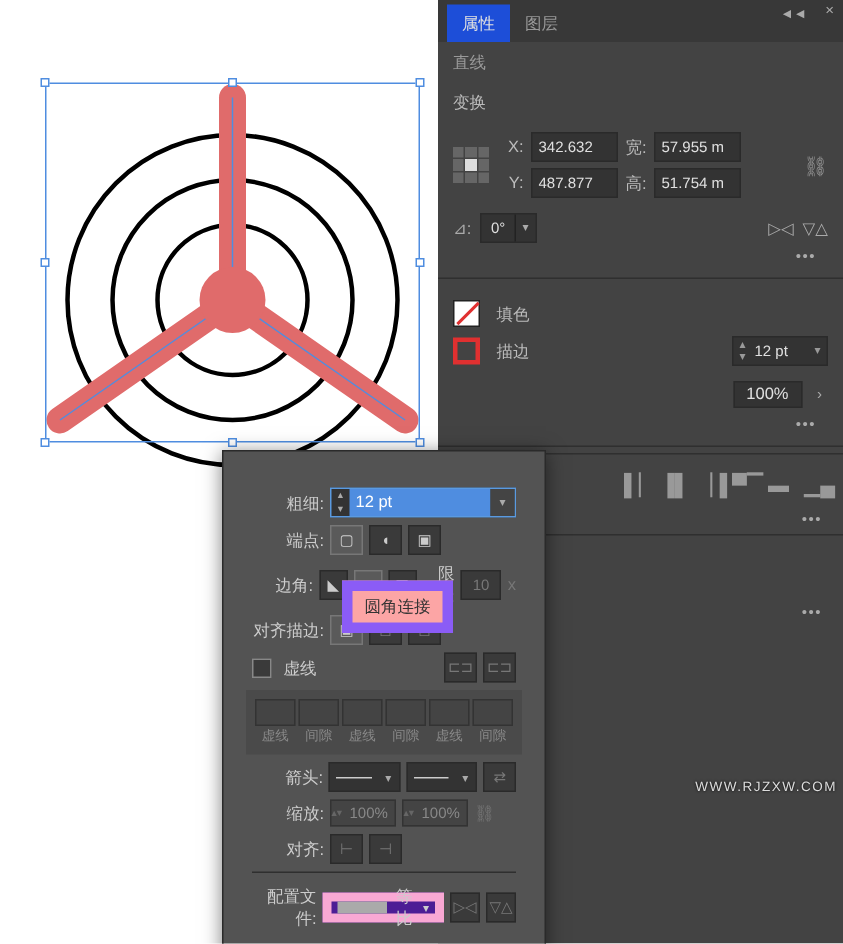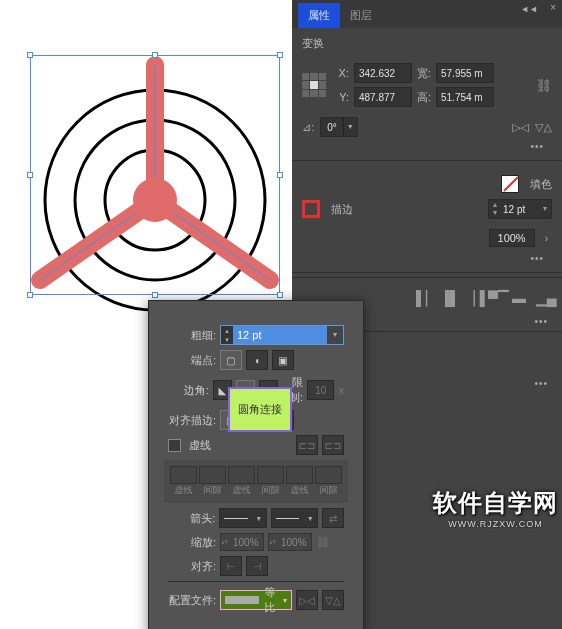--- a/index.html
+++ b/index.html
@@ -23,21 +23,21 @@
 .ref-point { width: 24px; height: 24px; display: grid; grid-template-columns: repeat(3,1fr); grid-template-rows: repeat(3,1fr); gap: 1px; margin-right: 4px; }
 .ref-dot { background: #666; }
 .ref-dot.active { background: #ddd; }
 .link-icon { color: #999; font-size: 13px; margin-left: 4px; }
 .angle-row { display: flex; align-items: center; gap: 6px; padding: 2px 0; }
 .angle-input { background: #333; border: 1px solid #2a2a2a; height: 20px; display: flex; align-items: center; }
 .angle-input span { padding: 0 6px; color: #e0e0e0; font-size: 10px; }
 .angle-input .dd { width: 14px; text-align: center; color: #aaa; border-left: 1px solid #222; height: 100%; line-height: 18px; font-size: 8px; }
 .flip-icons { margin-left: auto; color: #aaa; display: flex; gap: 6px; font-size: 11px; }
 .more-dots { text-align: right; color: #aaa; padding: 2px 8px 0 0; letter-spacing: 1px; font-size: 10px; }
-.appearance .row { margin: 6px 0; justify-content: flex-end; }
+.appearance .row { margin: 6px 0; }
 .swatch { width: 18px; height: 18px; border: 1px solid #222; position: relative; }
 .swatch-none { background: #fff; }
 .swatch-none::after { content: ""; position: absolute; left: -1px; top: 7px; width: 20px; height: 2px; background: #e03030; transform: rotate(-45deg); }
 .swatch-stroke { background: #434343; border: 3px solid #e03030; }
 .appearance-label { color: #bbb; margin-left: 6px; }
 .stroke-size { margin-left: auto; background: #333; border: 1px solid #2a2a2a; height: 20px; display: flex; align-items: center; }
 .stroke-size .stepper { width: 12px; color: #999; text-align: center; font-size: 8px; line-height: 8px; }
 .stroke-size input { background: transparent; border: none; color: #e0e0e0; width: 38px; font-size: 10px; padding: 0 2px; }
 .opacity-row { display: flex; align-items: center; justify-content: flex-end; gap: 6px; padding: 4px 0; }
 .opacity-box { background: #333; border: 1px solid #2a2a2a; padding: 2px 8px; color: #e0e0e0; font-size: 11px; }
@@ -48,33 +48,33 @@
 .stroke-popup { position: absolute; left: 148px; top: 300px; width: 216px; background: #535353; border: 1px solid #2a2a2a; box-shadow: 0 2px 12px rgba(0,0,0,0.5); padding: 19px; color: #ccc; font-size: 11px; z-index: 10; }
 .stroke-popup .prow { display: flex; align-items: center; margin: 5px 0; gap: 4px; }
 .stroke-popup .plabel { width: 48px; text-align: right; color: #ccc; }
 .stroke-weight-input { background: #333; border: 1px solid #5a9ae0; height: 20px; display: flex; align-items: center; flex: 1; }
 .stroke-weight-input .stepper { width: 12px; display: flex; flex-direction: column; }
 .stroke-weight-input .stepper div { height: 9px; font-size: 7px; text-align: center; color: #aaa; line-height: 9px; }
 .stroke-weight-input .val { background: #4f8de0; color: #fff; flex: 1; padding: 0 4px; font-size: 11px; height: 18px; line-height: 18px; }
 .stroke-weight-input .dd { width: 16px; text-align: center; color: #aaa; font-size: 8px; background: #444; height: 100%; line-height: 18px; }
 .icon-btn { width: 22px; height: 20px; background: #3a3a3a; border: 1px solid #2a2a2a; display: inline-flex; align-items: center; justify-content: center; color: #ccc; font-size: 10px; }
 .icon-btn.active { background: #5a5a5a; border-color: #777; }
-.tooltip { position: absolute; background: #bef264; color: #333; padding: 13px 8px; font-size: 11px; left: 228px; top: 387px; z-index: 20; border: 2px solid #8b5cf6; }
+.tooltip { position: absolute; background: #fca5a5; color: #333; padding: 3px 8px; font-size: 11px; left: 228px; top: 387px; z-index: 20; border: 7px solid #8b5cf6; }
 .checkbox { width: 13px; height: 13px; border: 1px solid #888; background: #3a3a3a; margin-right: 4px; }
 .dashed-section { background: #4a4a4a; padding: 6px; margin: 4px -4px; }
 .dashed-inputs { display: flex; gap: 2px; }
 .dash-input { width: 28px; height: 18px; background: #444; border: 1px solid #333; }
 .dash-label { font-size: 9px; color: #888; width: 28px; text-align: center; }
 .arrow-select { background: #333; border: 1px solid #2a2a2a; width: 48px; height: 20px; display: flex; align-items: center; }
 .arrow-select .line { flex: 1; height: 1px; background: #ccc; margin: 0 4px; }
 .arrow-select .dd { width: 14px; text-align: center; color: #aaa; font-size: 8px; }
 .scale-input { background: #444; border: 1px solid #333; width: 44px; height: 18px; color: #888; font-size: 10px; display: flex; align-items: center; }
 .scale-input .stepper { width: 10px; font-size: 7px; color: #666; }
 .profile-row { display: flex; align-items: center; gap: 4px; padding: 4px 0; }
-.profile-select { background: #4d7c0f; border: 1px solid #f9a8d4; flex: 1; height: 20px; display: flex; align-items: center; padding: 0 4px; }
+.profile-select { background: #4c1d95; border: 6px solid #f9a8d4; flex: 1; height: 20px; display: flex; align-items: center; padding: 0 4px; }
 .profile-shape { width: 40px; height: 8px; background: #aaa; }
 .watermark { position: absolute; right: 4px; bottom: 100px; z-index: 5; }
 .watermark .main { color: #fff; font-size: 24px; font-weight: bold; text-shadow: 0 0 4px #000, 1px 1px 2px #000; letter-spacing: 1px; }
 .watermark .sub { color: #ddd; font-size: 9px; text-shadow: 0 0 2px #000; letter-spacing: 1px; text-align: center; }
 .disabled { color: #777; }
 </style>
 </head>
 <body>
 
 <div class="canvas-area">
@@ -105,20 +105,21 @@
   <div class="sel-handle" style="left:277px;top:292px"></div>
 </div>
 
 <div class="properties-panel">
   <div class="panel-header">
     <span class="collapse">◄◄</span>
     <span class="close">×</span>
     <div class="tab active">属性</div>
     <div class="tab">图层</div>
   </div>
+  <div class="subtype">直线</div>
 
   <div class="section">
     <div class="section-title">变换</div>
     <div class="row">
       <div class="ref-point">
         <div class="ref-dot"></div>
           <div class="ref-dot"></div>
           <div class="ref-dot"></div>
         <div class="ref-dot"></div>
           <div class="ref-dot active"></div>
@@ -288,15 +289,14 @@
       <span style="margin-left:auto;font-size:8px">▾</span>
     </div>
     <span class="icon-btn disabled">▷◁</span>
     <span class="icon-btn disabled">▽△</span>
   </div>
 </div>
 
 <div class="tooltip">圆角连接</div>
 
 <div class="watermark">
-  <div class="main">软件自学网</div>
   <div class="sub">WWW.RJZXW.COM</div>
 </div>
 
 </body></html>

